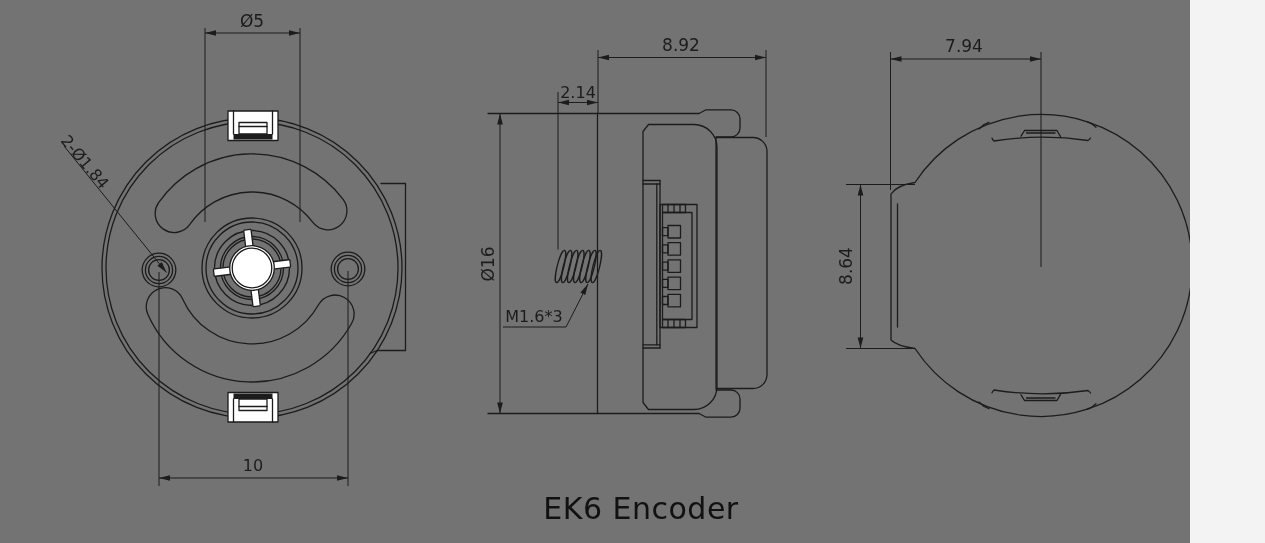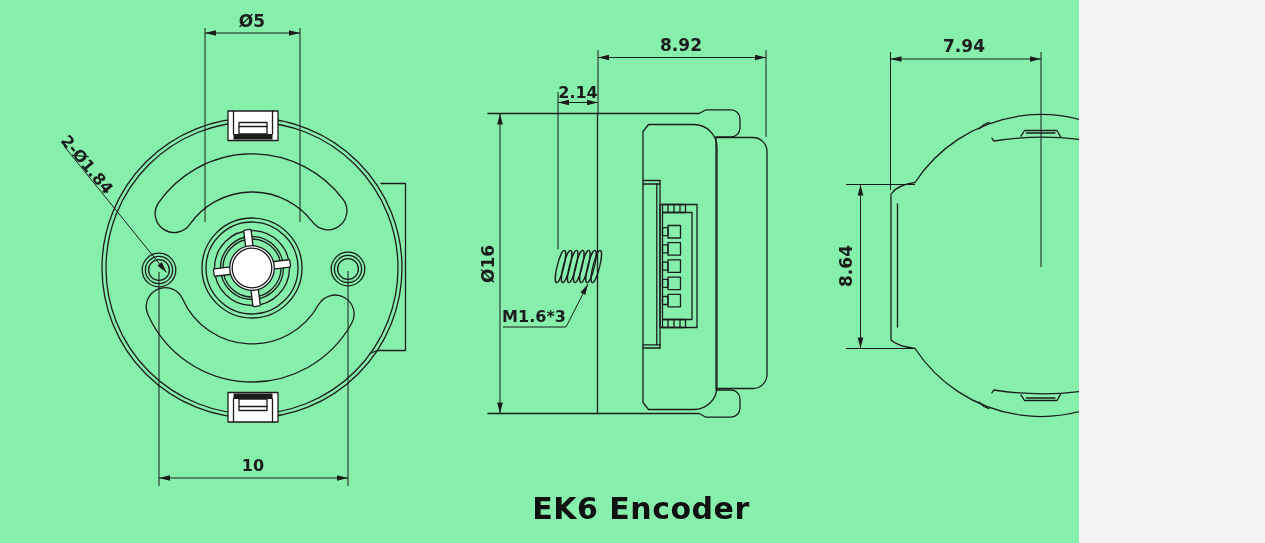--- a/index.html
+++ b/index.html
@@ -1,17 +1,17 @@
 <!DOCTYPE html>
 <html><head>
 <meta charset="utf-8">
 <style>
   html,body{margin:0;padding:0;background:#f3f3f3;}
-  .canvas{position:relative;width:1079px;height:543px;background:#86efac;overflow:hidden;
-          font-family:"DejaVu Sans","Liberation Sans",sans-serif;font-weight:bold;}
+  .canvas{position:relative;width:1190px;height:543px;background:#737373;overflow:hidden;
+          font-family:"DejaVu Sans","Liberation Sans",sans-serif;}
   svg{position:absolute;left:0;top:0;}
   .ln{fill:none;stroke:#1c1c1c;stroke-width:1.3;stroke-linejoin:round;stroke-linecap:round;}
   .thin{fill:none;stroke:#1c1c1c;stroke-width:1;stroke-linecap:butt;}
   .wfill{fill:#ffffff;stroke:#1c1c1c;stroke-width:1.3;stroke-linejoin:round;}
   .dark{fill:#1c1c1c;stroke:none;}
   .arr{fill:#1c1c1c;stroke:none;}
   .dimtxt{fill:#1c1c1c;font-size:16px;}
   .dimtxt17{fill:#1c1c1c;font-size:17px;}
   .titletxt{fill:#111111;font-size:30px;letter-spacing:0.5px;}
 </style>

